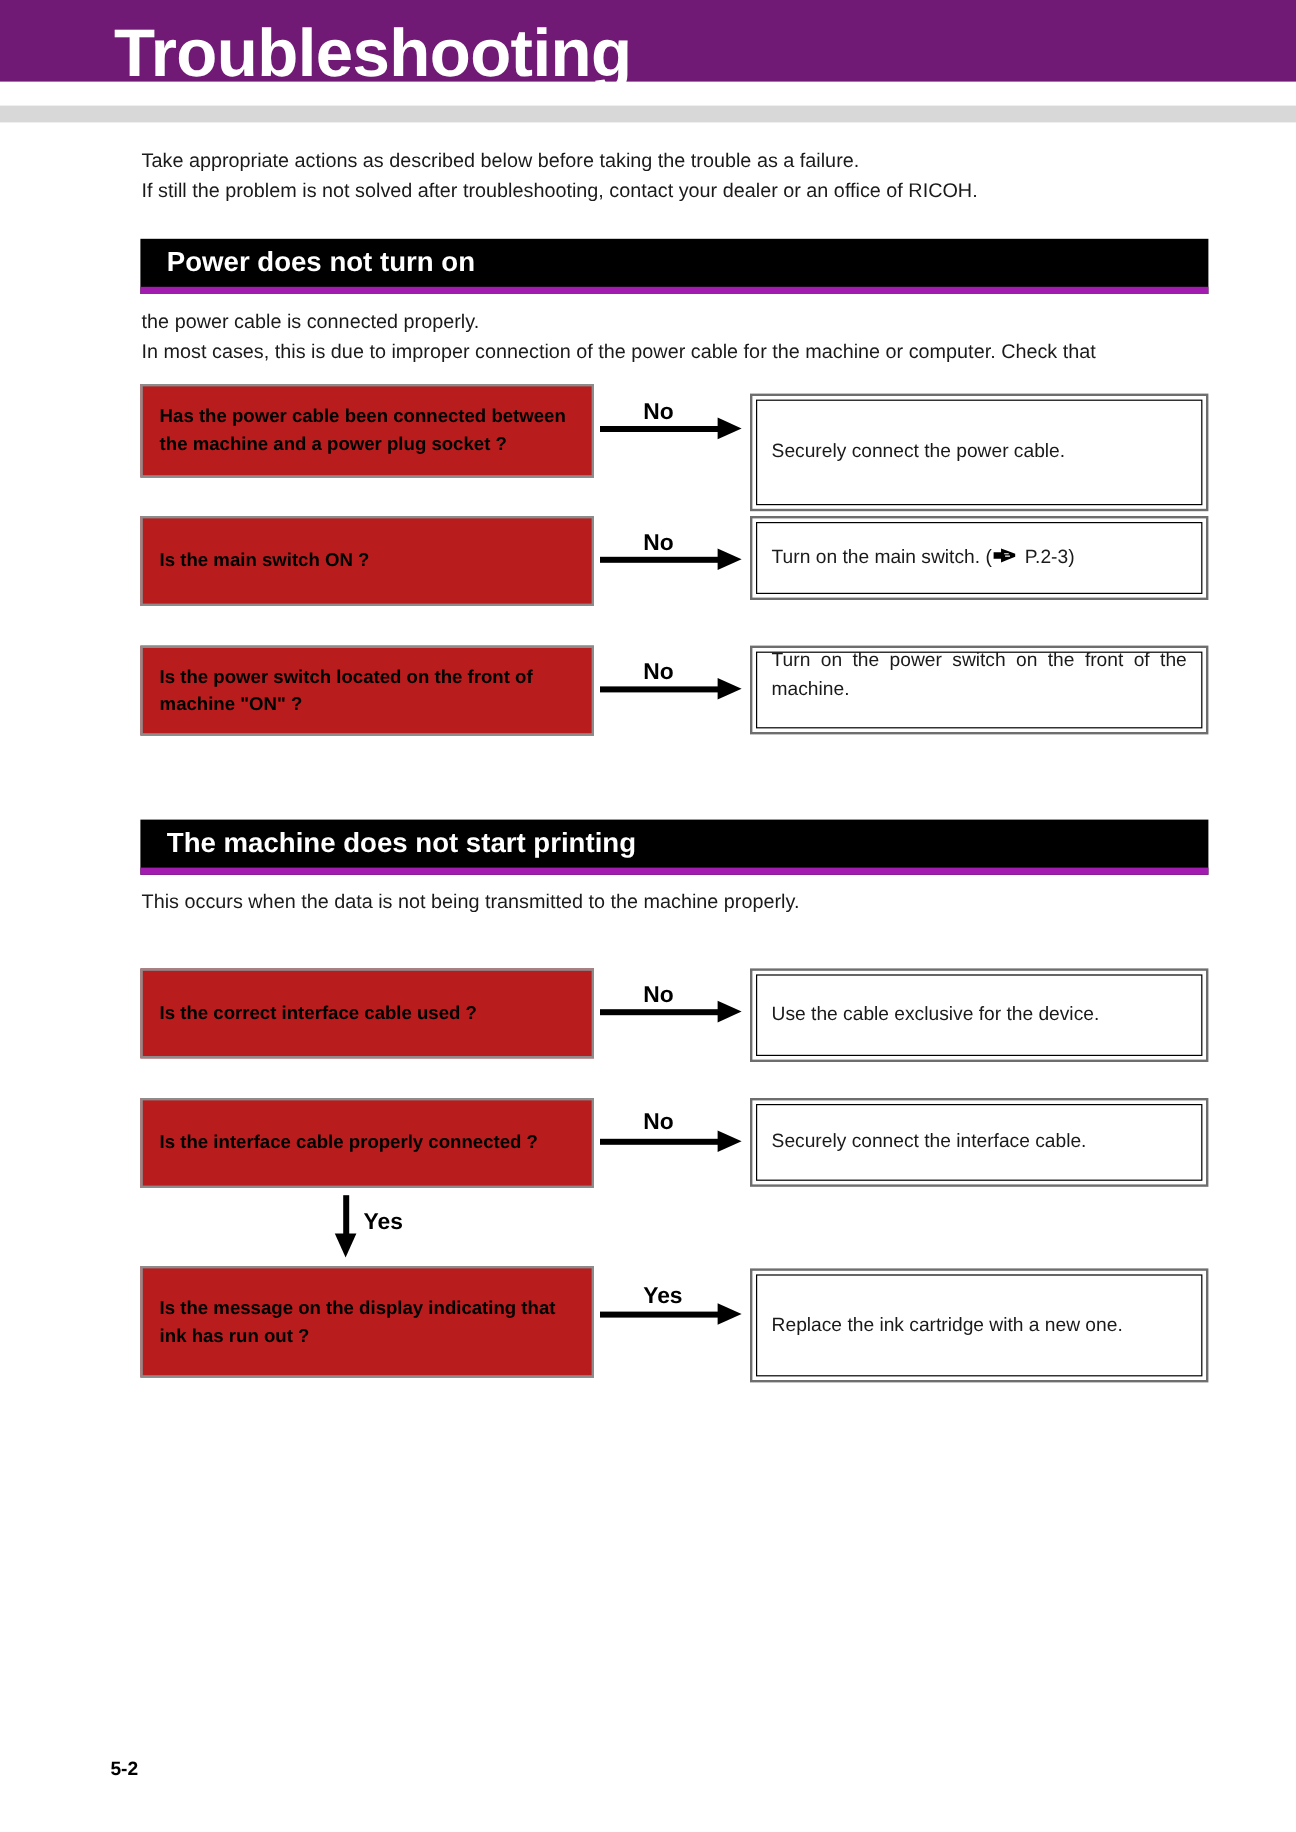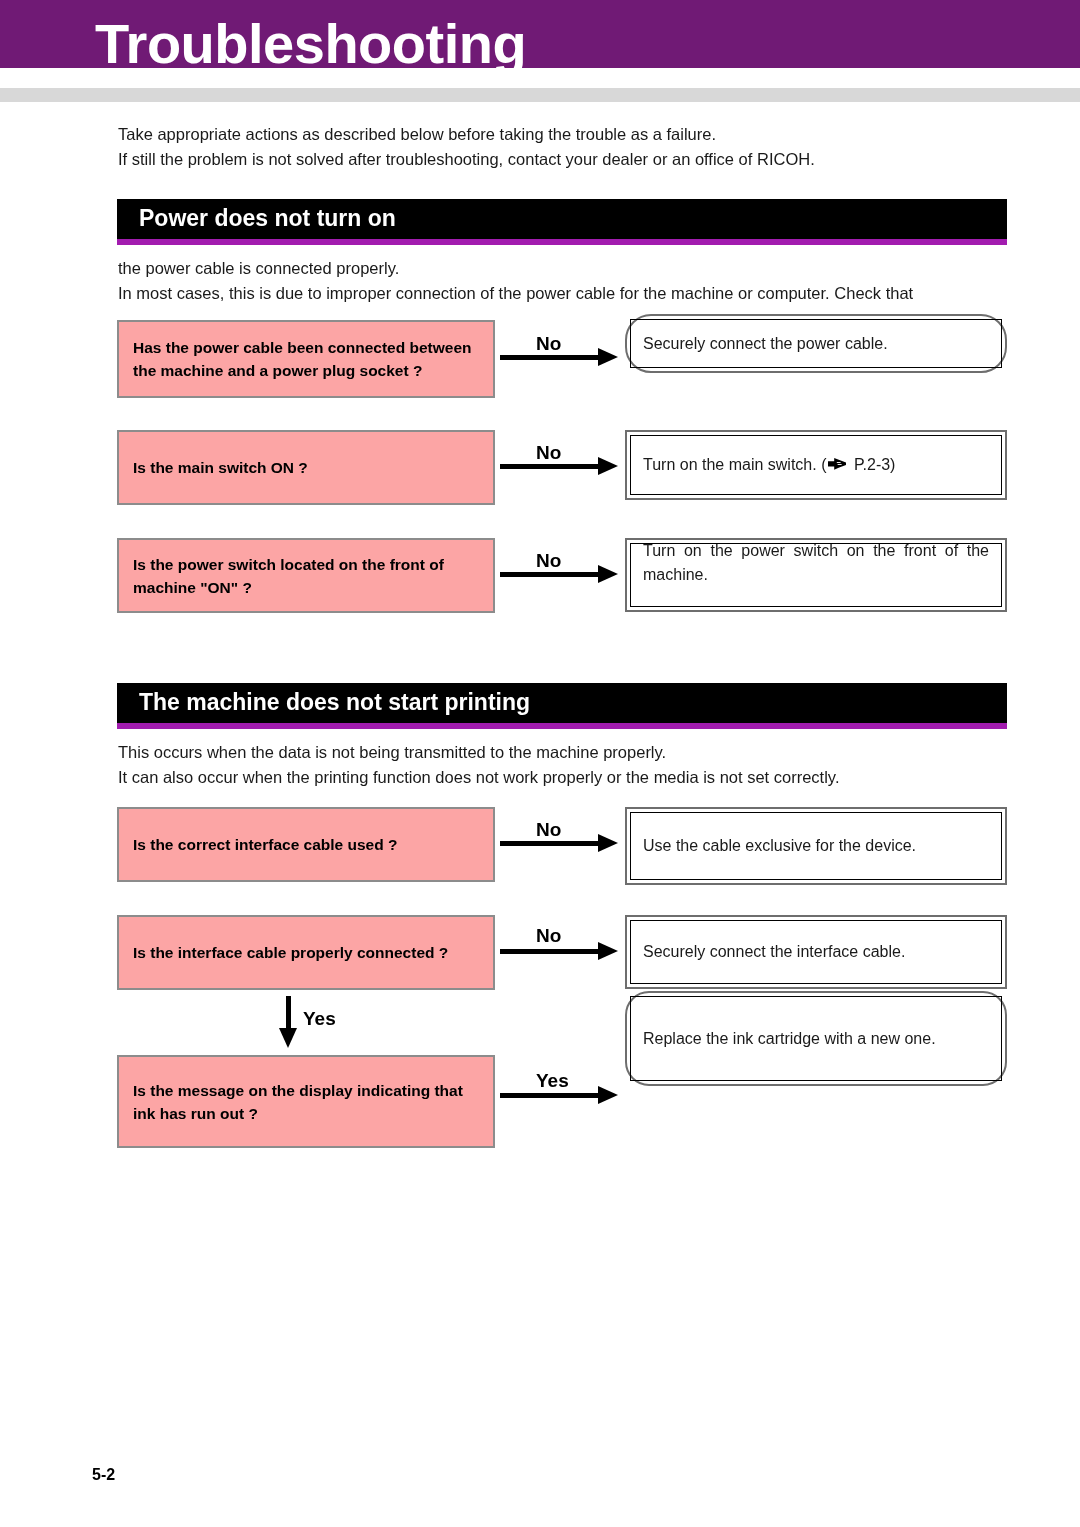--- a/index.html
+++ b/index.html
@@ -90,21 +90,21 @@
   .section-desc div { white-space: nowrap; }
 
   
   .flow-row { position: absolute; left: 0; width: 1080px; }
 
   .q-box {
     position: absolute;
     left: 117px;
     width: 378px;
     box-sizing: border-box;
-    background: #fca5a5;
+    background: #b91c1c;
     border: 2px solid #8c8c8c;
     display: flex;
     align-items: center;
   }
   .q-text {
     padding: 0 14px;
     font-size: 15.5px;
     font-weight: bold;
     line-height: 23px;
     color: #000000;
@@ -245,21 +245,21 @@
 
 <div class="flow-row">
   <div class="q-box" style="top:320px; height:78px;">
     <div class="q-text">Has the power cable been connected between the machine and a power plug socket ?</div>
   </div>
   <div class="h-arrow" style="top:353px;">
     <div class="shaft"></div>
     <div class="head"></div>
   </div>
   <div class="h-arrow-label" style="top:333px;">No</div>
-  <div class="a-box" style="top:314px; height:59px;border-radius:26px;">
+  <div class="a-box" style="top:328px; height:98px;">
     <div class="a-inner">
       <div class="a-text"><span>Securely connect the power cable.</span></div>
     </div>
   </div>
 </div>
 
 <div class="flow-row">
   <div class="q-box" style="top:430px; height:75px;">
     <div class="q-text">Is the main switch ON ?</div>
   </div>
@@ -293,21 +293,20 @@
       <div class="a-text justify">Turn on the power switch on the front of the machine.</div>
     </div>
   </div>
 </div>
 
 <div class="section-bar" style="top:683px;">
   <div class="section-bar-label">The machine does not start printing</div>
 </div>
 <div class="section-desc" style="top:740px;">
   <div>This occurs when the data is not being transmitted to the machine properly.</div>
-  <div>It can also occur when the printing function does not work properly or the media is not set correctly.</div>
 </div>
 
 <div class="flow-row">
   <div class="q-box" style="top:807px; height:75px;">
     <div class="q-text">Is the correct interface cable used ?</div>
   </div>
   <div class="h-arrow" style="top:839px;">
     <div class="shaft"></div>
     <div class="head"></div>
   </div>
@@ -343,20 +342,20 @@
 
 <div class="flow-row">
   <div class="q-box" style="top:1055px; height:93px;">
     <div class="q-text">Is the message on the display indicating that ink has run out ?</div>
   </div>
   <div class="h-arrow" style="top:1091px;">
     <div class="shaft"></div>
     <div class="head"></div>
   </div>
   <div class="h-arrow-label" style="top:1070px;">Yes</div>
-  <div class="a-box" style="top:991px; height:95px;border-radius:24px;">
+  <div class="a-box" style="top:1057px; height:95px;">
     <div class="a-inner">
       <div class="a-text">Replace the ink cartridge with a new one.</div>
     </div>
   </div>
 </div>
 
 <div class="page-number">5-2</div>
 
 </body></html>

